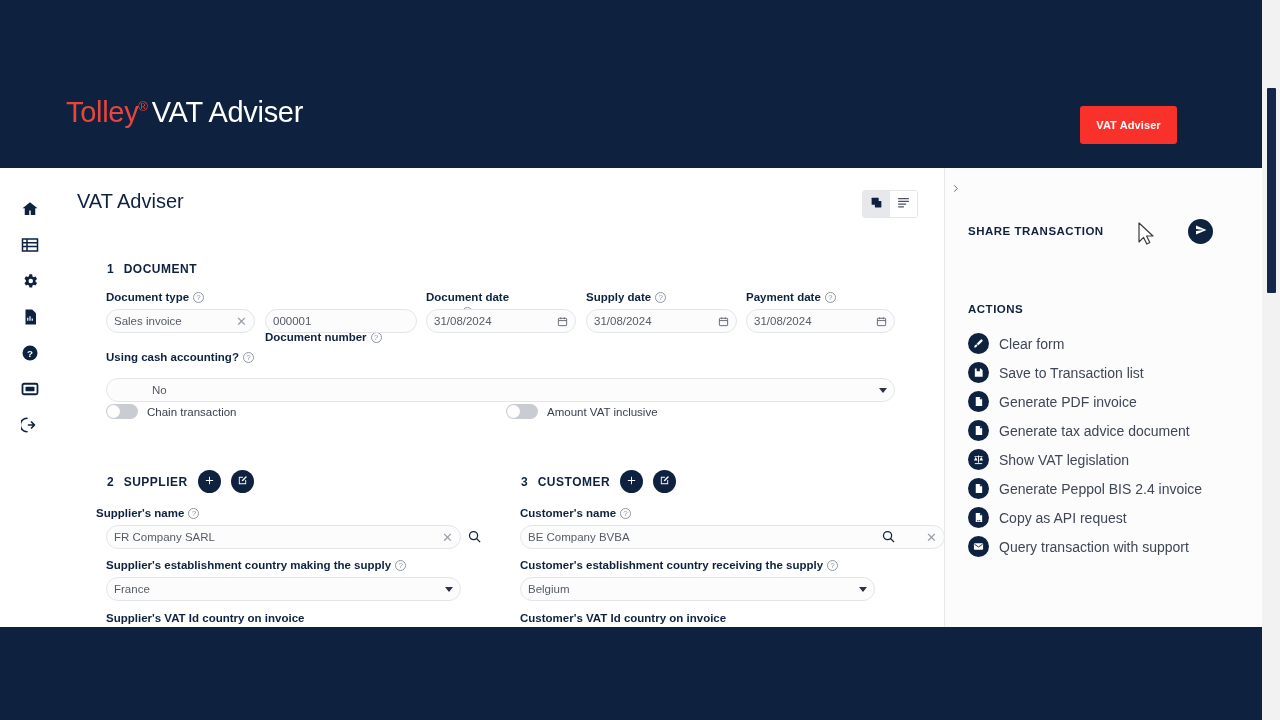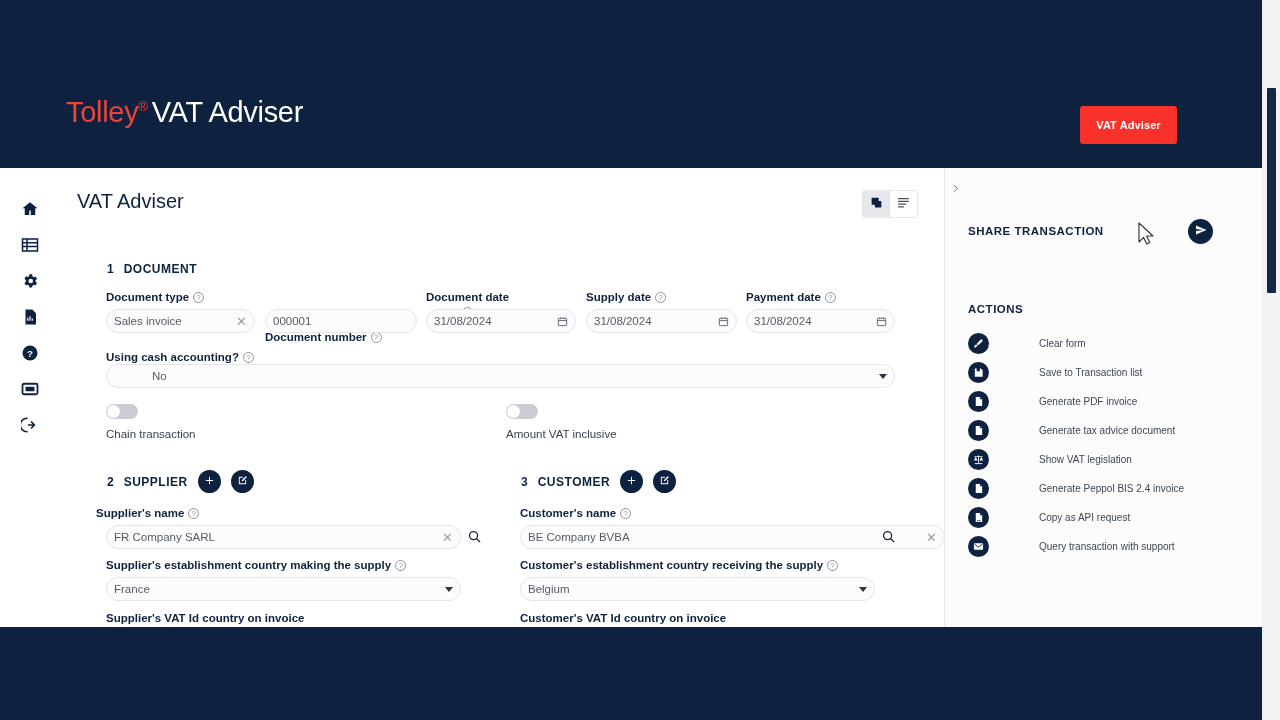--- a/index.html
+++ b/index.html
@@ -102,21 +102,21 @@
   .fld .cal svg { width: 11px; height: 11px; fill: #5c6270; display: block; }
   .fld .caret {
     width: 0; height: 0; border-left: 4px solid transparent; border-right: 4px solid transparent;
     border-top: 5px solid #2b3240; cursor: pointer;
   }
   .mag {
     position: absolute; width: 16px; height: 16px; cursor: pointer;
   }
   .mag svg { width: 15px; height: 15px; stroke: #0e2240; fill: none; stroke-width: 2; }
 
-  .toggle-row { position: absolute; display: flex; gap: 9px; flex-direction: column; }
+  .toggle-row { position: absolute; display: flex; align-items: center; gap: 9px; }
   .toggle {
     width: 32px; height: 15px; border-radius: 8px; background: #c9ccd2;
     position: relative; cursor: pointer;
   }
   .toggle .knob {
     position: absolute; left: 1px; top: 1px; width: 13px; height: 13px;
     border-radius: 50%; background: #fdfdfd;
   }
   .toggle-label { font-size: 11.5px; color: #3a4150; }
 
@@ -143,21 +143,21 @@
 
   .action-list { position: absolute; left: 23px; top: 161px; width: 280px; }
   .action {
     display: flex; align-items: center; gap: 10px; height: 29px; cursor: pointer;
   }
   .action .ic {
     width: 21px; height: 21px; border-radius: 50%; background: #0e2240;
     display: flex; align-items: center; justify-content: center; flex: none;
   }
   .action .ic svg { width: 11px; height: 11px; fill: #fff; }
-  .action .txt { font-size: 10px; color: #3f4654; white-space: nowrap; margin-left: 40px; }
+  .action .txt { font-size: 14px; color: #3f4654; white-space: nowrap; }
 
   
   .cursor { position: absolute; left: 1138px; top: 222px; width: 17px; height: 24px; pointer-events: none; }
 
   
   .scrollbar {
     position: absolute; right: 0; top: 0; width: 18px; height: 720px;
     background: #f2f2f2;
   }
   .scroll-thumb {
@@ -323,21 +323,21 @@
               <rect x="3" y="5" width="18" height="16" rx="1.5" fill="none" stroke="#5c6270" stroke-width="2"></rect>
               <path d="M3 10h18M8 3v4M16 3v4" stroke="#5c6270" stroke-width="2" fill="none"></path>
             </svg>
         </span>
       </div>
 
       <div class="fld-label" style="left:46px; top:183px;">
         <span>Using cash accounting?</span>
         <span class="q">?</span>
       </div>
-      <div class="fld" style="left:46px; top:196px; width:789px;padding-left:45px;">
+      <div class="fld" style="left:46px; top:210px; width:789px;padding-left:45px;">
         <span class="val">No</span>
         <span class="caret"></span>
       </div>
 
       <div class="toggle-row" style="left:46px; top:236px;">
         <div class="toggle">
             <div class="knob"></div>
           </div>
         <span class="toggle-label">Chain transaction</span>
       </div>

